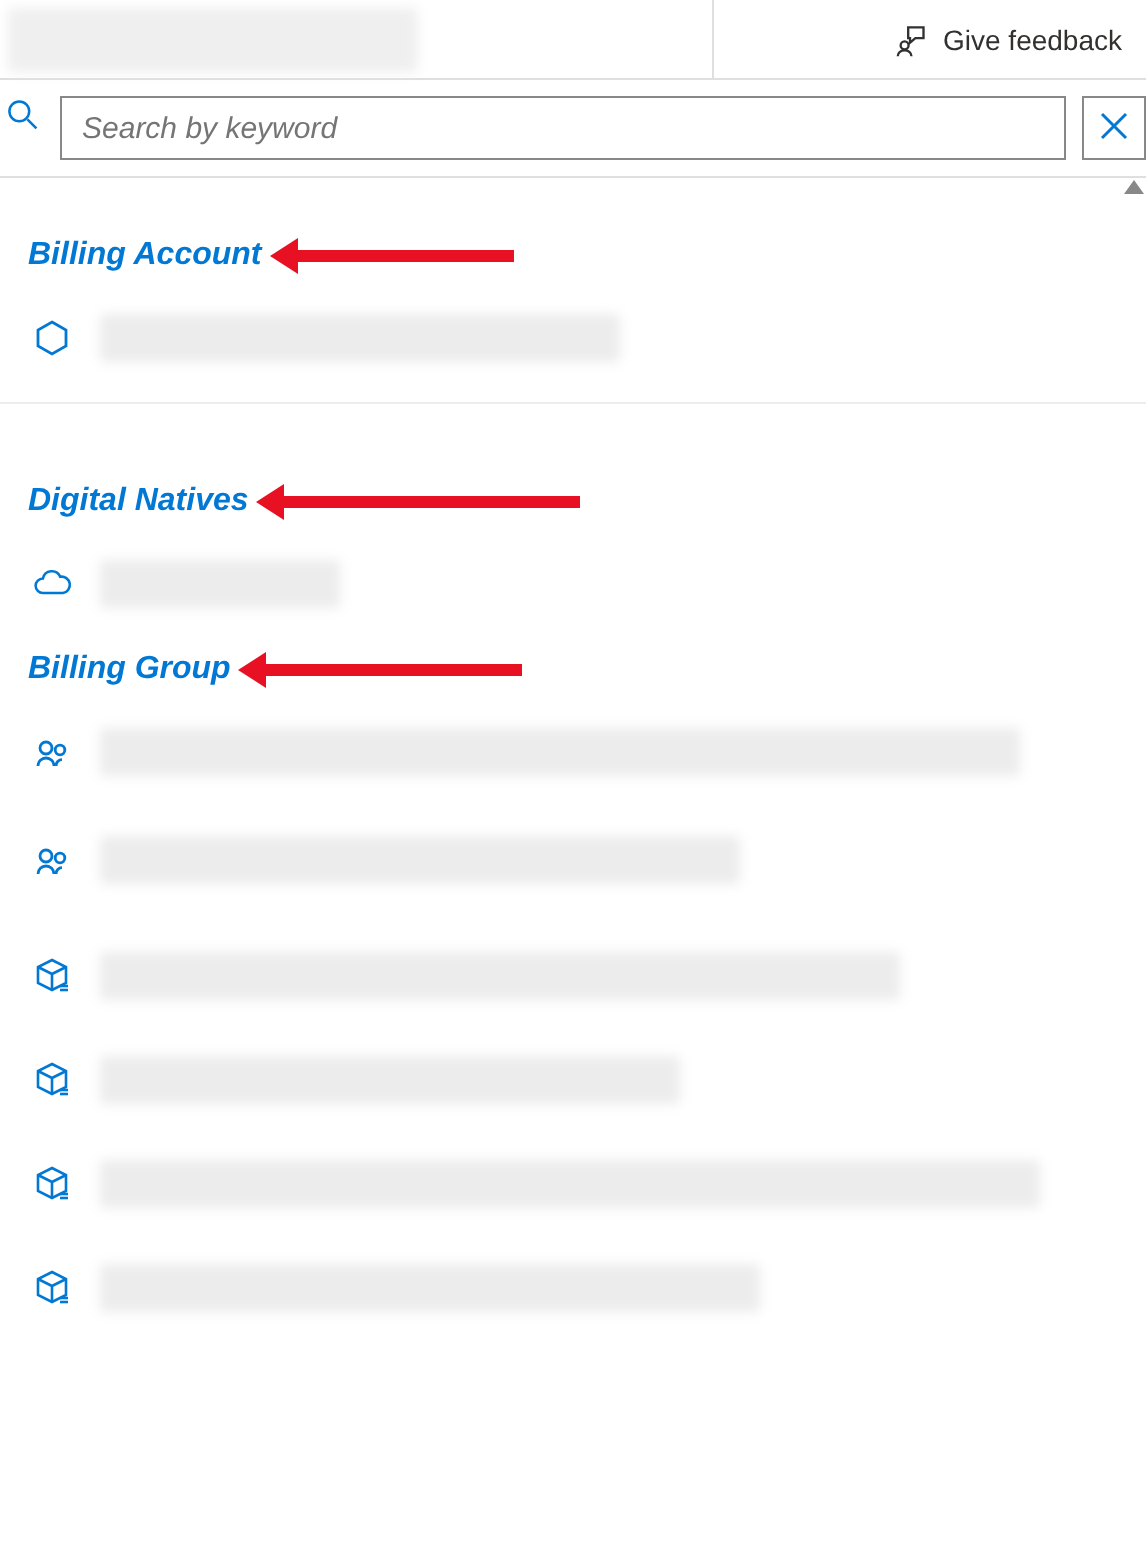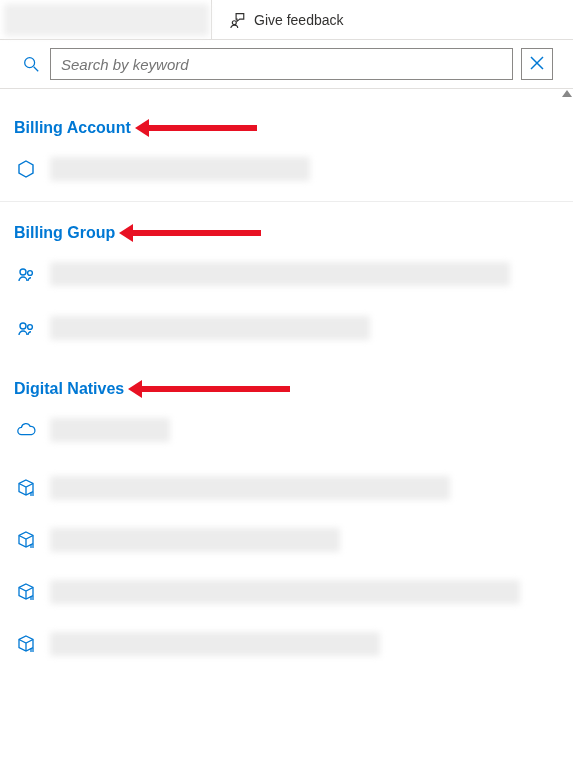--- a/index.html
+++ b/index.html
@@ -15,20 +15,21 @@
       width: 573px;
       height: 773px;
       overflow: hidden;
       position: relative;
     }
     .top-bar {
       display: flex;
       align-items: center;
       height: 40px;
       border-bottom: 1px solid #e1dfdd;
+      justify-content: space-between;
     }
     .top-left-blur {
       width: 205px;
       height: 32px;
       margin-left: 4px;
       background: #efefef;
       filter: blur(3px);
       border-radius: 2px;
     }
     .divider-v {
@@ -45,22 +46,22 @@
       height: 100%;
       cursor: pointer;
     }
     .feedback svg { display: block; }
     .feedback-label {
       font-size: 14px;
       color: #323130;
     }
     .search-row {
       display: flex;
-      align-items: center;
-      padding: 8px 20px;
+      align-items: flex-start;
+      padding: 8px 0;
       gap: 8px;
       border-bottom: 1px solid #e1dfdd;
     }
     .search-icon {
       color: #0078d4;
       display: flex;
       align-items: center;
       padding: 0 2px;
     }
     .search-input {
@@ -100,20 +101,21 @@
     .section {
       margin-top: 22px;
     }
     .section:first-child {
       margin-top: 24px;
     }
     .section-header {
       display: flex;
       align-items: center;
       gap: 16px;
+      font-style: italic;
     }
     .section-title {
       font-size: 16px;
       font-weight: 600;
       color: #0078d4;
       white-space: nowrap;
     }
     .arrow {
       position: relative;
       height: 6px;
@@ -206,20 +208,35 @@
         <svg width="20" height="20" viewBox="0 0 20 20" fill="none" stroke="#0078d4" stroke-width="1.4">
           <polygon points="10,2 17,6 17,14 10,18 3,14 3,6"></polygon>
         </svg>
       </span>
       <div class="item-blur" style="width:260px"></div>
     </div>
   </div>
 
   <div class="sep"></div>
 
+  <div class="section" style="margin-top:40px">
+    <div class="section-header">
+      <span class="section-title">Digital Natives</span>
+      <span class="arrow" style="width:150px"></span>
+    </div>
+    <div class="item">
+      <span class="item-icon">
+        <svg width="22" height="18" viewBox="0 0 22 18" fill="none" stroke="#0078d4" stroke-width="1.4">
+          <path d="M6 14a4 4 0 010-8 5 5 0 019.5-1A4 4 0 1117 14H6z"></path>
+        </svg>
+      </span>
+      <div class="item-blur" style="width:120px"></div>
+    </div>
+  </div>
+
   <div class="section">
     <div class="section-header">
       <span class="section-title">Billing Group</span>
       <span class="arrow" style="width:130px"></span>
     </div>
     <div class="item">
       <span class="item-icon">
         <svg width="20" height="20" viewBox="0 0 20 20" fill="none" stroke="#0078d4" stroke-width="1.4">
           <circle cx="7" cy="8" r="3"></circle>
           <circle cx="14" cy="9" r="2.4"></circle>
@@ -235,35 +252,20 @@
           <circle cx="7" cy="8" r="3"></circle>
           <circle cx="14" cy="9" r="2.4"></circle>
           <path d="M3 17c0-2.2 1.8-4 4-4s4 1.8 4 4"></path>
           <path d="M12 17c0-1.7 1.3-3.2 3-3.2"></path>
         </svg>
       </span>
       <div class="item-blur" style="width:320px"></div>
     </div>
   </div>
 
-  <div class="section" style="margin-top:40px">
-    <div class="section-header">
-      <span class="section-title">Digital Natives</span>
-      <span class="arrow" style="width:150px"></span>
-    </div>
-    <div class="item">
-      <span class="item-icon">
-        <svg width="22" height="18" viewBox="0 0 22 18" fill="none" stroke="#0078d4" stroke-width="1.4">
-          <path d="M6 14a4 4 0 010-8 5 5 0 019.5-1A4 4 0 1117 14H6z"></path>
-        </svg>
-      </span>
-      <div class="item-blur" style="width:120px"></div>
-    </div>
-  </div>
-
   <div class="section" style="margin-top:34px">
     <div class="item">
       <span class="item-icon">
         <svg width="20" height="20" viewBox="0 0 20 20" fill="none" stroke="#0078d4" stroke-width="1.3">
           <path d="M10 2l7 3.5v8L10 17l-7-3.5v-8z"></path>
           <path d="M3 5.5L10 9l7-3.5M10 9v8"></path>
           <line x1="14" y1="15" x2="18" y2="15"></line>
           <line x1="14" y1="17" x2="18" y2="17"></line>
         </svg>
       </span>

